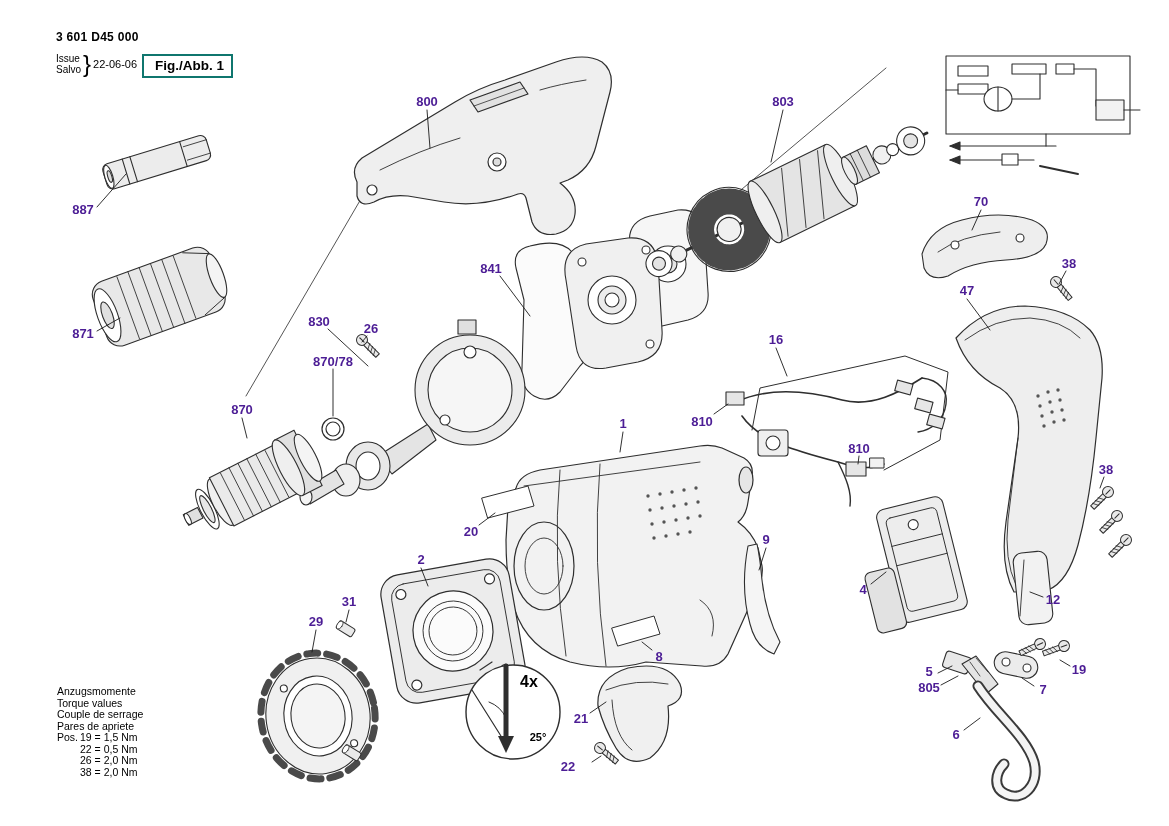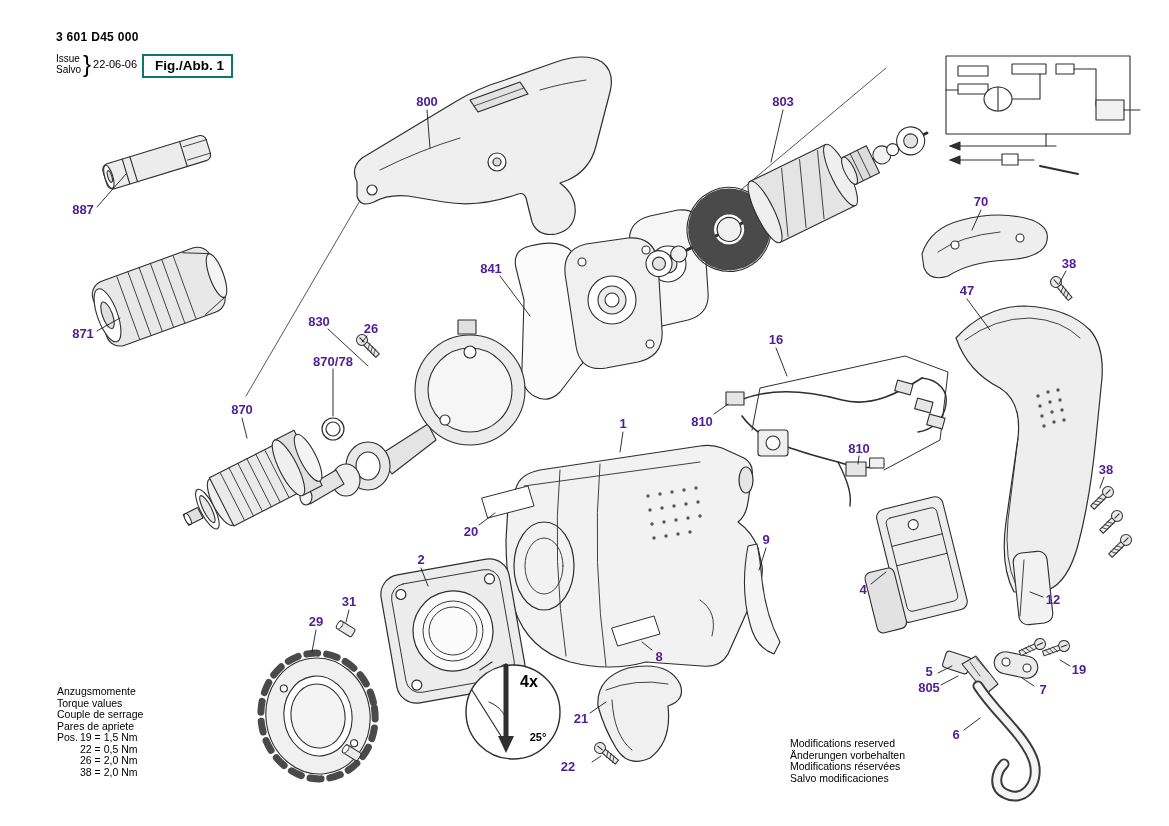--- a/index.html
+++ b/index.html
@@ -491,23 +491,17 @@
       <span class="tq-prefix"></span><span>22 = 0,5 Nm</span>
     </div>
     <div class="tq-row">
       <span class="tq-prefix"></span><span>26 = 2,0 Nm</span>
     </div>
     <div class="tq-row">
       <span class="tq-prefix"></span><span>38 = 2,0 Nm</span>
     </div>
   </div>
 
-  <div class="mods">
-    <div>Modifications reserved</div>
-    <div>Änderungen vorbehalten</div>
-    <div>Modifications réservées</div>
-    <div>Salvo modificaciones</div>
-  </div>
 
   <div class="ann-4x">4x</div>
   <div class="ann-25">25°</div>
 
 </div>
 
 </body></html>

